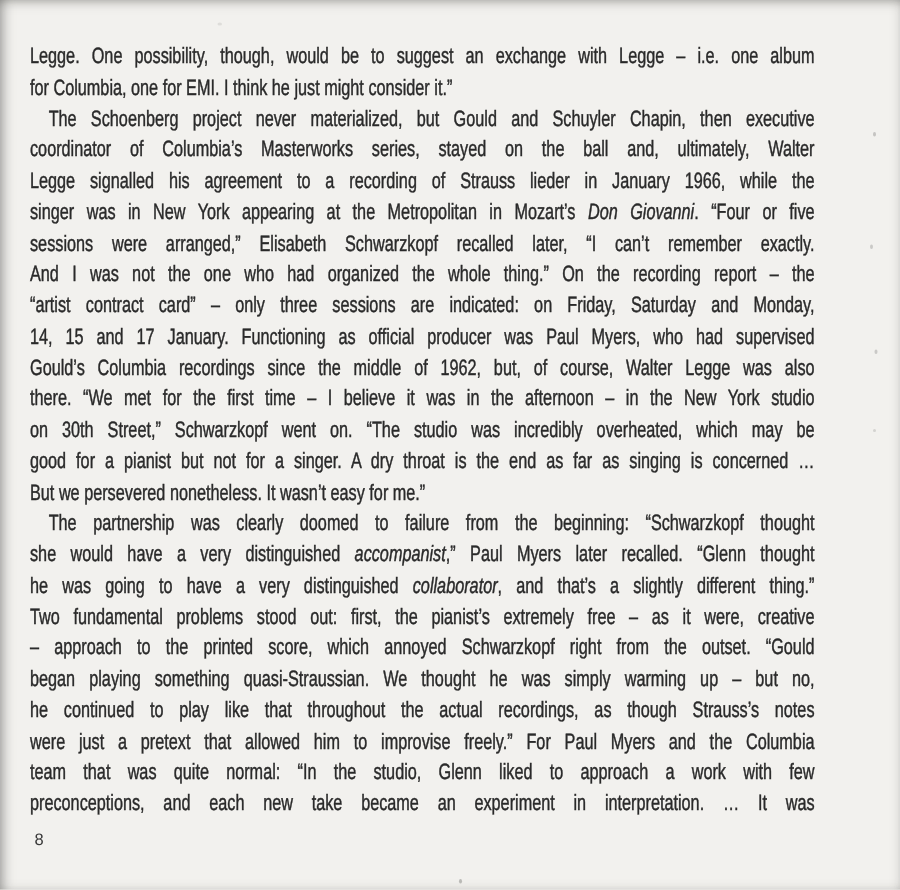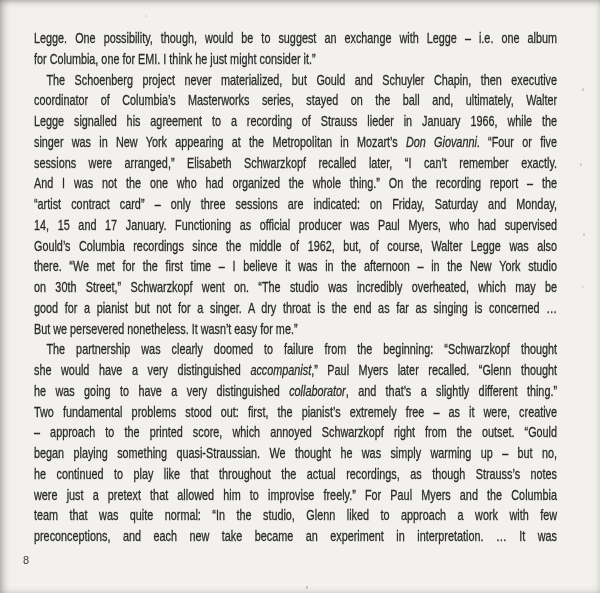--- a/index.html
+++ b/index.html
@@ -20,21 +20,21 @@
   
   .page::before{
     content:"";position:absolute;inset:0;pointer-events:none;z-index:5;
     box-shadow:
       inset 7px 0 8px -5px rgba(95,95,92,.55),
       inset 0 6px 7px -5px rgba(95,95,92,.50),
       inset -5px 0 8px -6px rgba(110,110,108,.30),
       inset 0 -5px 8px -6px rgba(110,110,108,.25);
   }
   .text-area{
-    position:absolute;left:34px;top:28px;width:523px;
+    position:absolute;left:20px;top:28px;width:523px;
   }
   .text-inner{
     width:715px;
     transform:scaleX(0.7315);
     transform-origin:top left;
     font-size:14.8px;
     line-height:20.75px;
     color:var(--ink);
     -webkit-text-stroke:0.3px var(--ink);
   }

